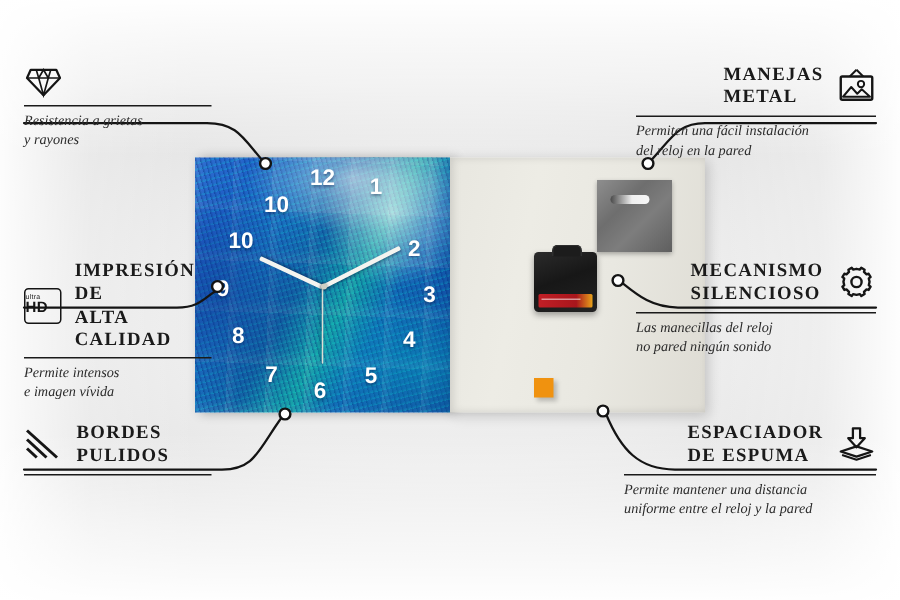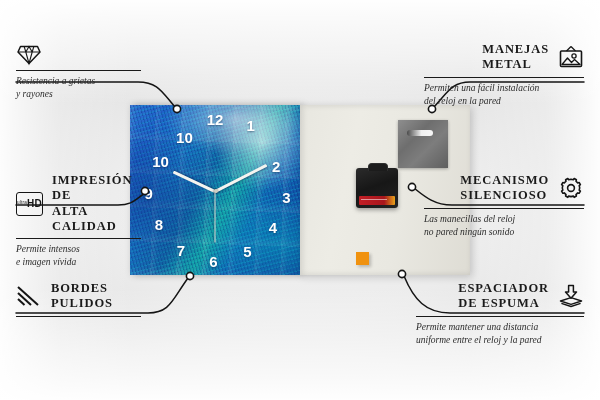--- a/index.html
+++ b/index.html
@@ -113,21 +113,21 @@
   .callout.right .title{}
   .rule{height:1.4px;background:#1a1a1a;margin-top:4px;}
   .desc{
     font-family:"Liberation Serif",serif;font-size:9.5px;line-height:1.35;
     color:#2b2b2b;margin-top:4px;white-space:pre-line;font-style:italic;
   }
   .callout.right .desc{text-align:left;}
   .icon{width:26px;height:24px;flex:0 0 26px;display:block;}
   .hd-badge{
     width:26px;height:22px;border:1.6px solid #151515;border-radius:3px;
-    display:flex;flex-direction:row;align-items:center;justify-content:center;
+    display:flex;flex-direction:column;justify-content:center;
     font-family:"Liberation Sans",sans-serif;color:#151515;line-height:1;
   }
   .hd-badge .u{font-size:4.6px;letter-spacing:.2px;margin-bottom:.5px;}
   .hd-badge .h{font-size:10px;font-weight:bold;letter-spacing:.3px;}
 </style>
 </head>
 <body>
 
 <div id="stage">
 

